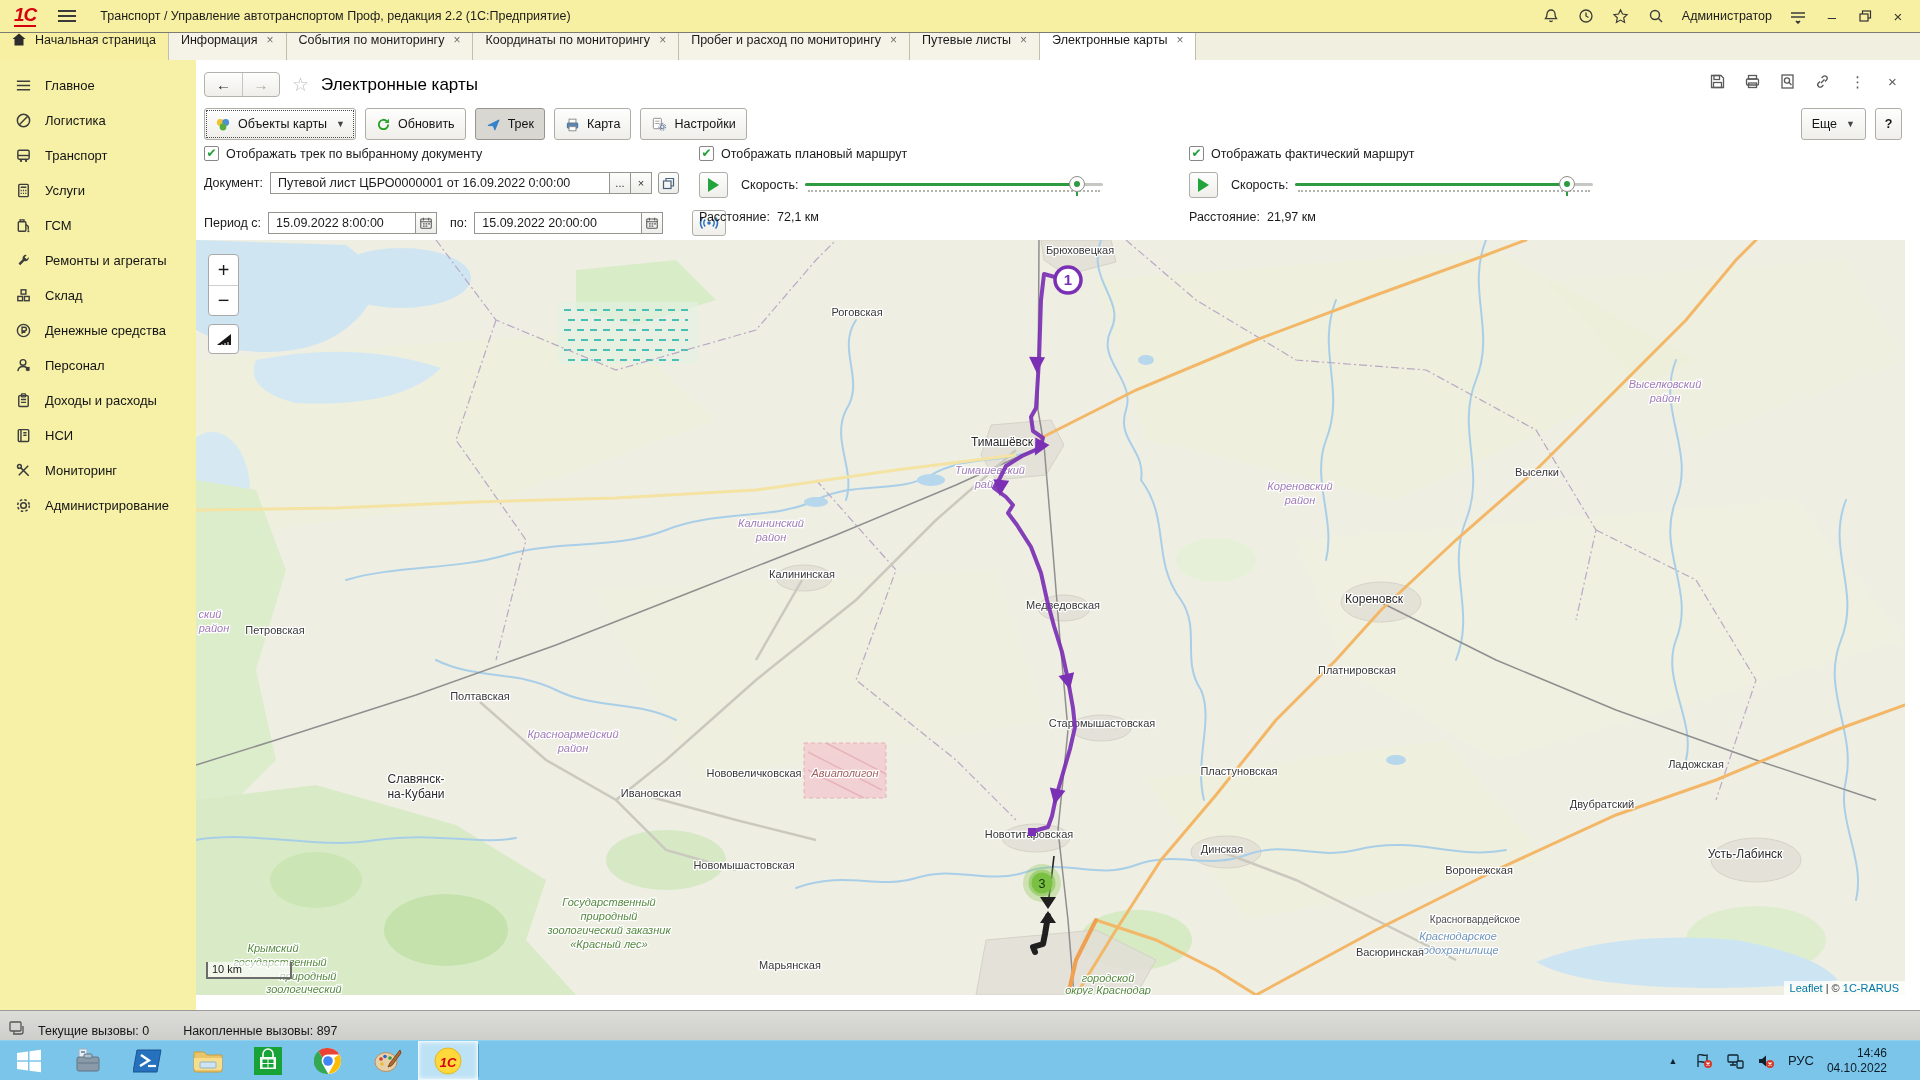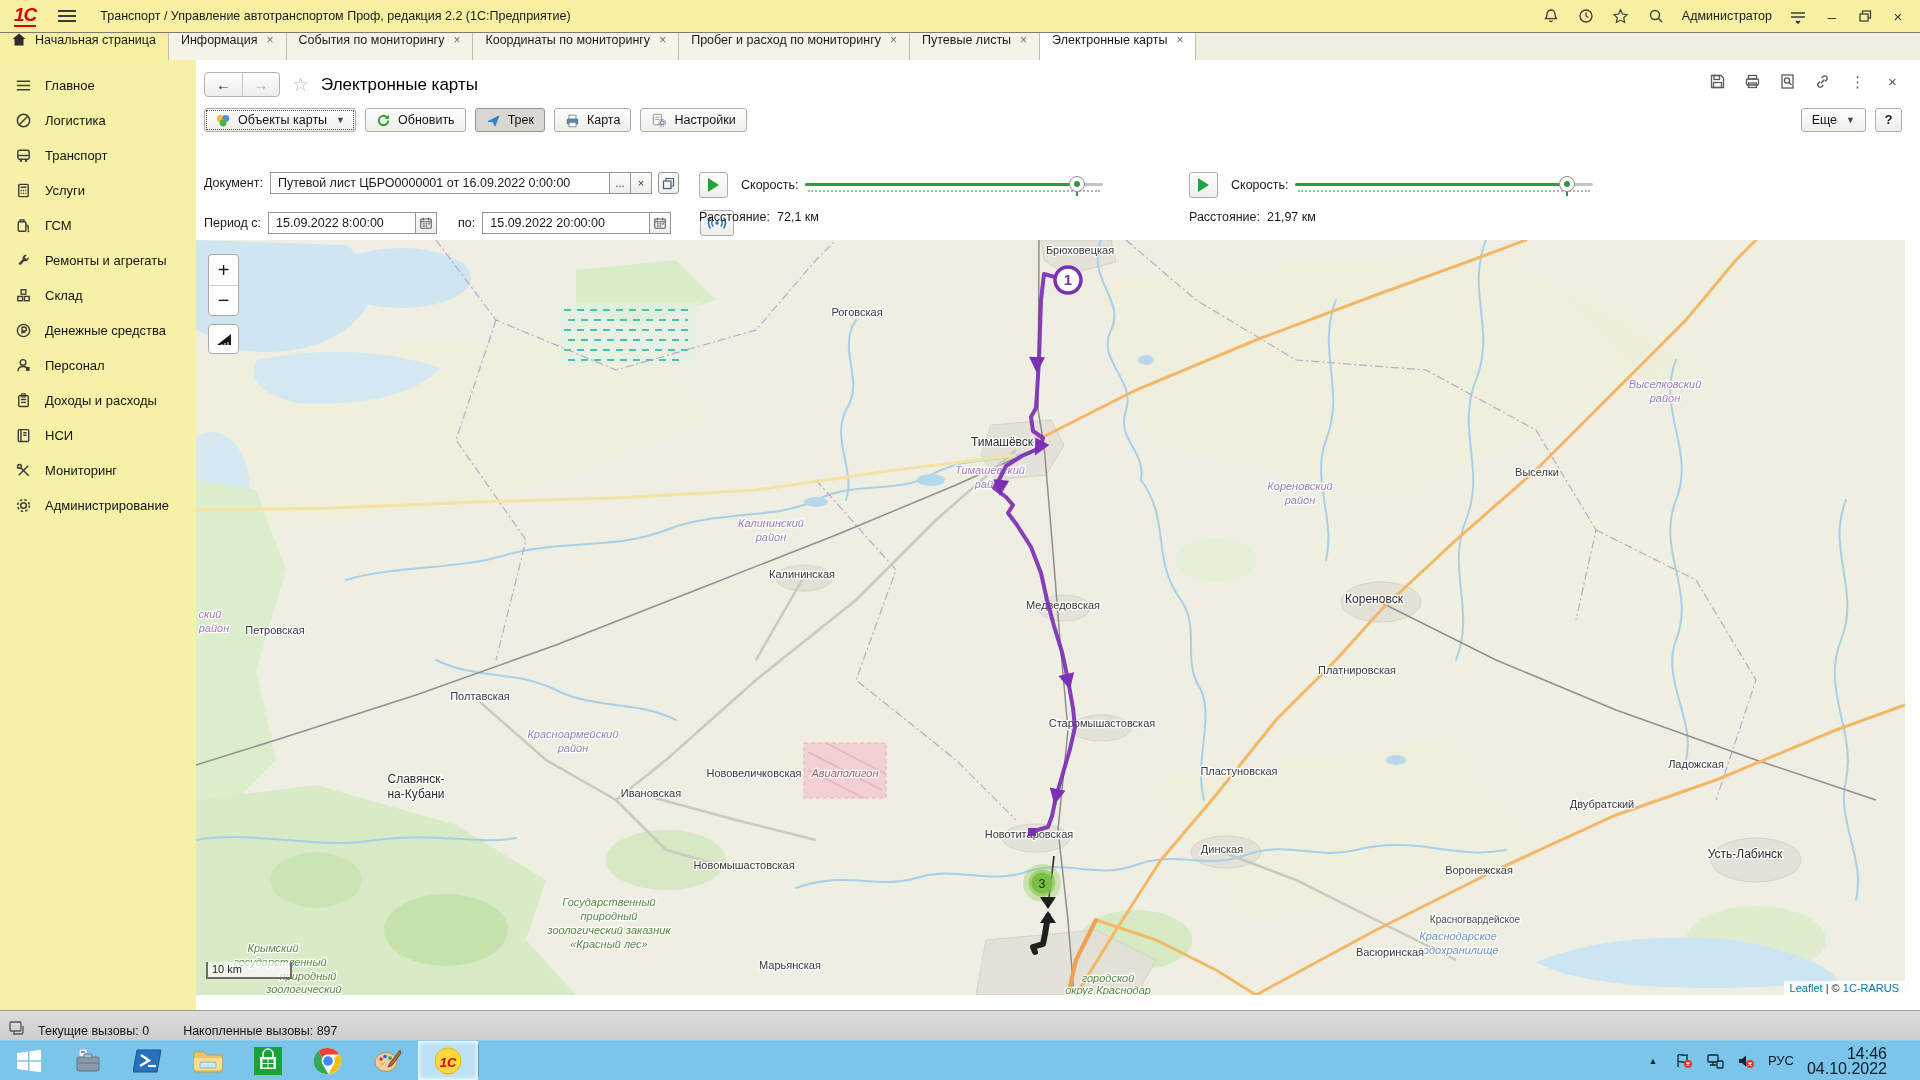--- a/index.html
+++ b/index.html
@@ -37,21 +37,21 @@
   .histbtns .hb{width:37px;height:23px;display:flex;align-items:center;justify-content:center;font-size:15px;cursor:pointer}
   .histbtns .hb+.hb{border-left:1px solid #c6c5bf}
   .hb.back{color:#2e2e2e}.hb.fwd{color:#a8a8a4}
   .fav-star{font-size:19px;color:#b9b9b5;cursor:pointer}
   .page-title{font-size:17px;color:#000}
   .topicons{position:absolute;top:12px;right:18px;display:flex;align-items:center;gap:16px}
   .topicons .ti{width:19px;height:19px;display:flex;align-items:center;justify-content:center;color:#5a5a5a;cursor:pointer;font-size:15px}
 
   
   .toolbar{position:absolute;left:8px;top:48px;display:flex;align-items:center;gap:9px}
-  .btn{height:24px;border:1px solid #aeada6;border-radius:3px;background:linear-gradient(#fefefe,#efeeea);display:inline-flex;align-items:center;gap:7px;padding:0 10px;font-size:12.5px;color:#141414;cursor:pointer;white-space:nowrap}
+  .btn{height:32px;border:1px solid #aeada6;border-radius:3px;background:linear-gradient(#fefefe,#efeeea);display:inline-flex;align-items:center;gap:7px;padding:0 10px;font-size:12.5px;color:#141414;cursor:pointer;white-space:nowrap}
   .btn.pressed{background:#d8d7d2;border-color:#96958e}
   .btn.focus-dotted{outline:1px dotted #4a4a4a;outline-offset:-3px}
   .caret{font-size:9px;color:#444;margin-left:2px}
   .toolbar-right{position:absolute;right:18px;top:48px;display:flex;gap:9px}
   .btn.qmark{width:27px;justify-content:center;font-weight:bold}
 
   
   .prow{position:absolute;left:8px;right:0}
   .col{position:absolute;display:flex;align-items:center;gap:7px}
   .cb{width:15px;height:15px;border:1px solid #878787;border-radius:2px;background:#fff;display:inline-flex;align-items:center;justify-content:center;cursor:pointer;flex:none}
@@ -101,21 +101,21 @@
 
   
   .taskbar{position:absolute;left:0;top:1040px;width:1920px;height:40px;background:#7cc5ea;border-top:1px solid #8ed0f0;display:flex;align-items:stretch}
   .tk-start{width:58px;display:flex;align-items:center;justify-content:center;cursor:pointer}
   .tk-btn{width:60px;display:flex;align-items:center;justify-content:center;cursor:pointer}
   .tk-btn.active{background:rgba(255,255,255,.5);border:1px solid #e9f7fe;box-shadow:inset 0 0 4px rgba(255,255,255,.9)}
   .tk-sep{width:1px;background:#4f9cc6;margin:3px 0}
   .tray{margin-left:auto;display:flex;align-items:center;gap:13px;padding-right:4px}
   .tray-ic{width:18px;height:18px;display:flex;align-items:center;justify-content:center;color:#10222e;cursor:pointer}
   .tray-lang{font-size:13px;color:#0c1c26;cursor:pointer}
-  .tray-clock{font-size:16px;color:#0c1c26;text-align:right;line-height:15px;cursor:pointer;padding-right:6px}
+  .tray-clock{font-size:12px;color:#0c1c26;text-align:right;line-height:15px;cursor:pointer;padding-right:6px}
   .show-desktop{width:10px;border-left:1px solid #5aa5cf;cursor:pointer}
 </style>
 </head>
 <body>
 
 <div class="titlebar">
   <span class="logo1c">1С</span>
   <span class="burger"></span>
   <span class="tb-title">Транспорт / Управление автотранспортом Проф, редакция 2.2  (1С:Предприятие)</span>
   <div class="tb-right">
@@ -381,20 +381,34 @@
       </button>
     </div>
     <div class="toolbar-right">
       <button class="btn">
         <span>Еще</span>
         <span class="caret">▼</span>
       </button>
       <button class="btn qmark">?</button>
     </div>
 
+    <div class="prow" style="top:86px;height:18px">
+      <div class="col" style="left:0">
+        <span class="cb"></span>
+        <span>Отображать трек по выбранному документу</span>
+      </div>
+      <div class="col" style="left:495px">
+        <span class="cb"></span>
+        <span>Отображать плановый маршрут</span>
+      </div>
+      <div class="col" style="left:985px">
+        <span class="cb"></span>
+        <span>Отображать фактический маршрут</span>
+      </div>
+    </div>
 
     <div class="prow" style="top:112px;height:28px">
       <div class="col" style="left:0">
         <span>Документ:</span>
         <span style="display:flex">
           <span class="input" style="width:340px">Путевой лист ЦБРО0000001 от 16.09.2022 0:00:00</span>
           <span class="ibtn">...</span>
           <span class="ibtn">×</span>
           <span class="ibtn sep">
             <svg width="13" height="13" viewBox="0 0 13 13" fill="none" stroke="#44617e" stroke-width="1.2">
@@ -438,21 +452,21 @@
         <span style="display:flex">
           <span class="input" style="width:148px">15.09.2022  8:00:00</span>
           <span class="ibtn">
             <svg width="14" height="14" viewBox="0 0 16 16" fill="none" stroke="#555" stroke-width="1.2">
                 <rect x="2" y="3.5" width="12" height="10.5" rx="1"></rect>
                 <path d="M2,6.5h12M5,2v3M11,2v3"></path>
                 <path d="M4.5,9h2M7.5,9h2M10.5,9h2M4.5,11.5h2M7.5,11.5h2" stroke-width="1.4"></path>
               </svg>
           </span>
         </span>
-        <span style="margin-left:14px">по:</span>
+        <span style="margin-left:6px">по:</span>
         <span style="display:flex">
           <span class="input" style="width:168px">15.09.2022 20:00:00</span>
           <span class="ibtn">
             <svg width="14" height="14" viewBox="0 0 16 16" fill="none" stroke="#555" stroke-width="1.2">
                 <rect x="2" y="3.5" width="12" height="10.5" rx="1"></rect>
                 <path d="M2,6.5h12M5,2v3M11,2v3"></path>
                 <path d="M4.5,9h2M7.5,9h2M10.5,9h2M4.5,11.5h2M7.5,11.5h2" stroke-width="1.4"></path>
               </svg>
           </span>
         </span>

